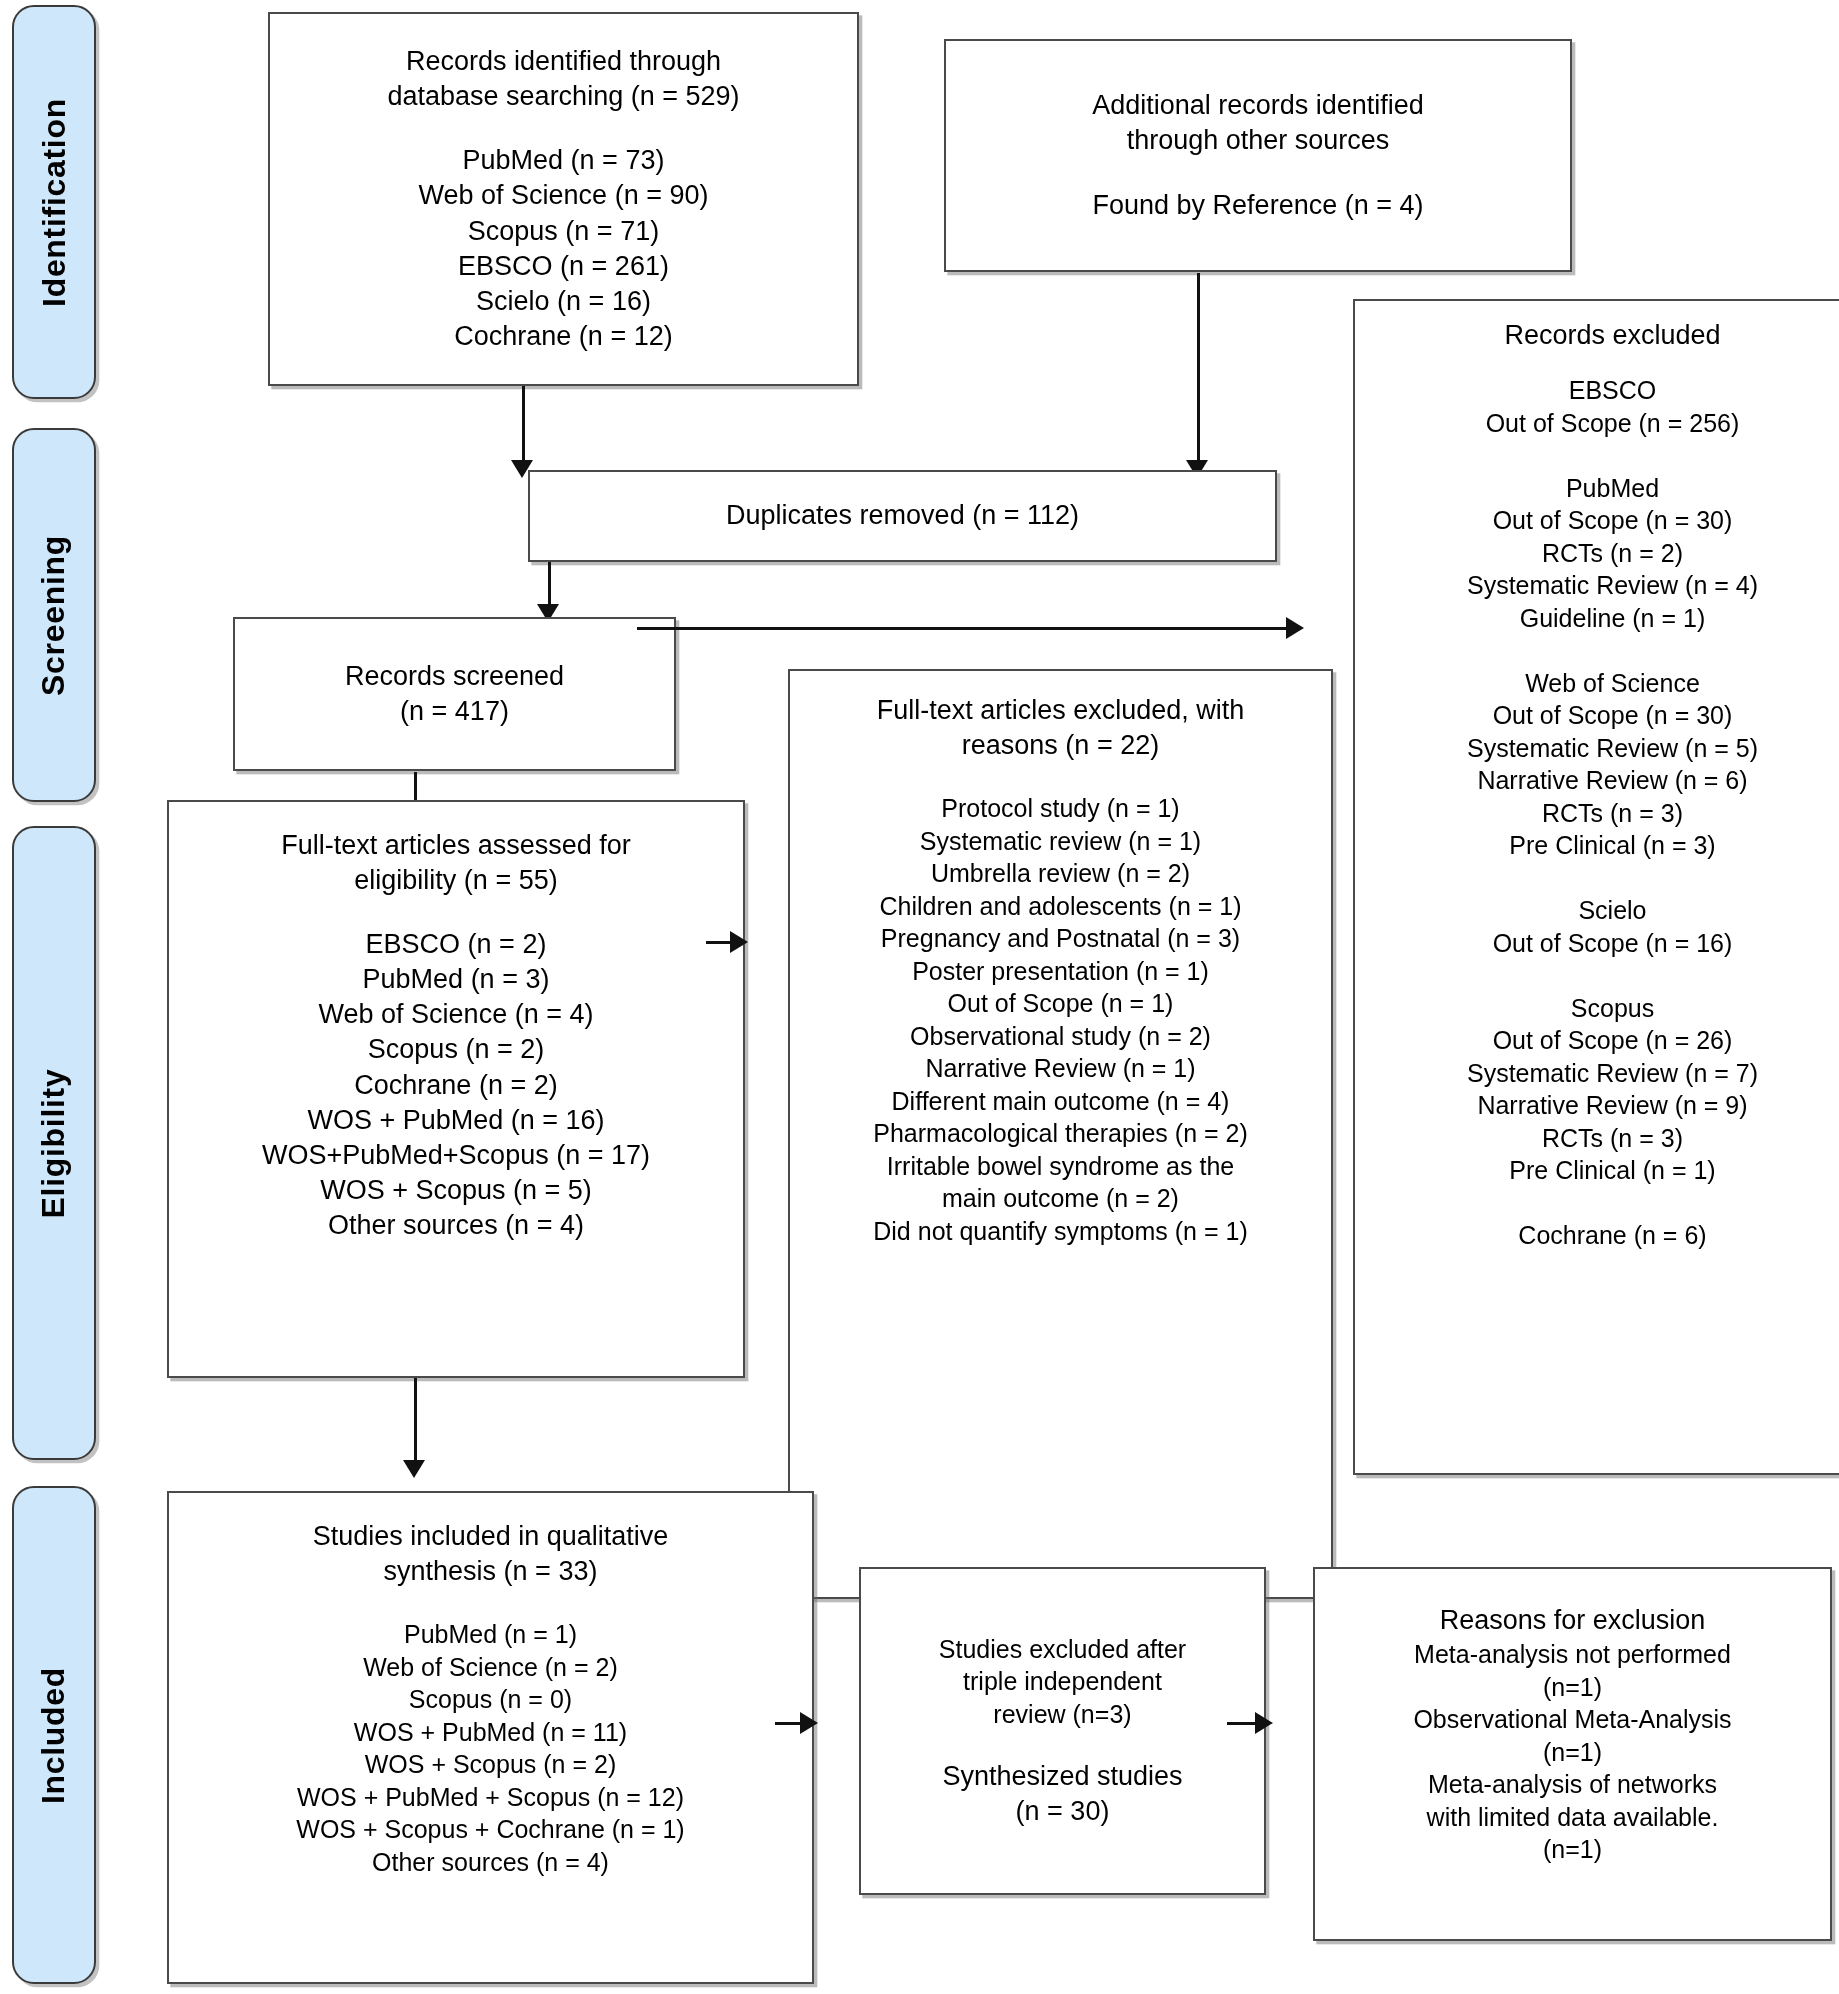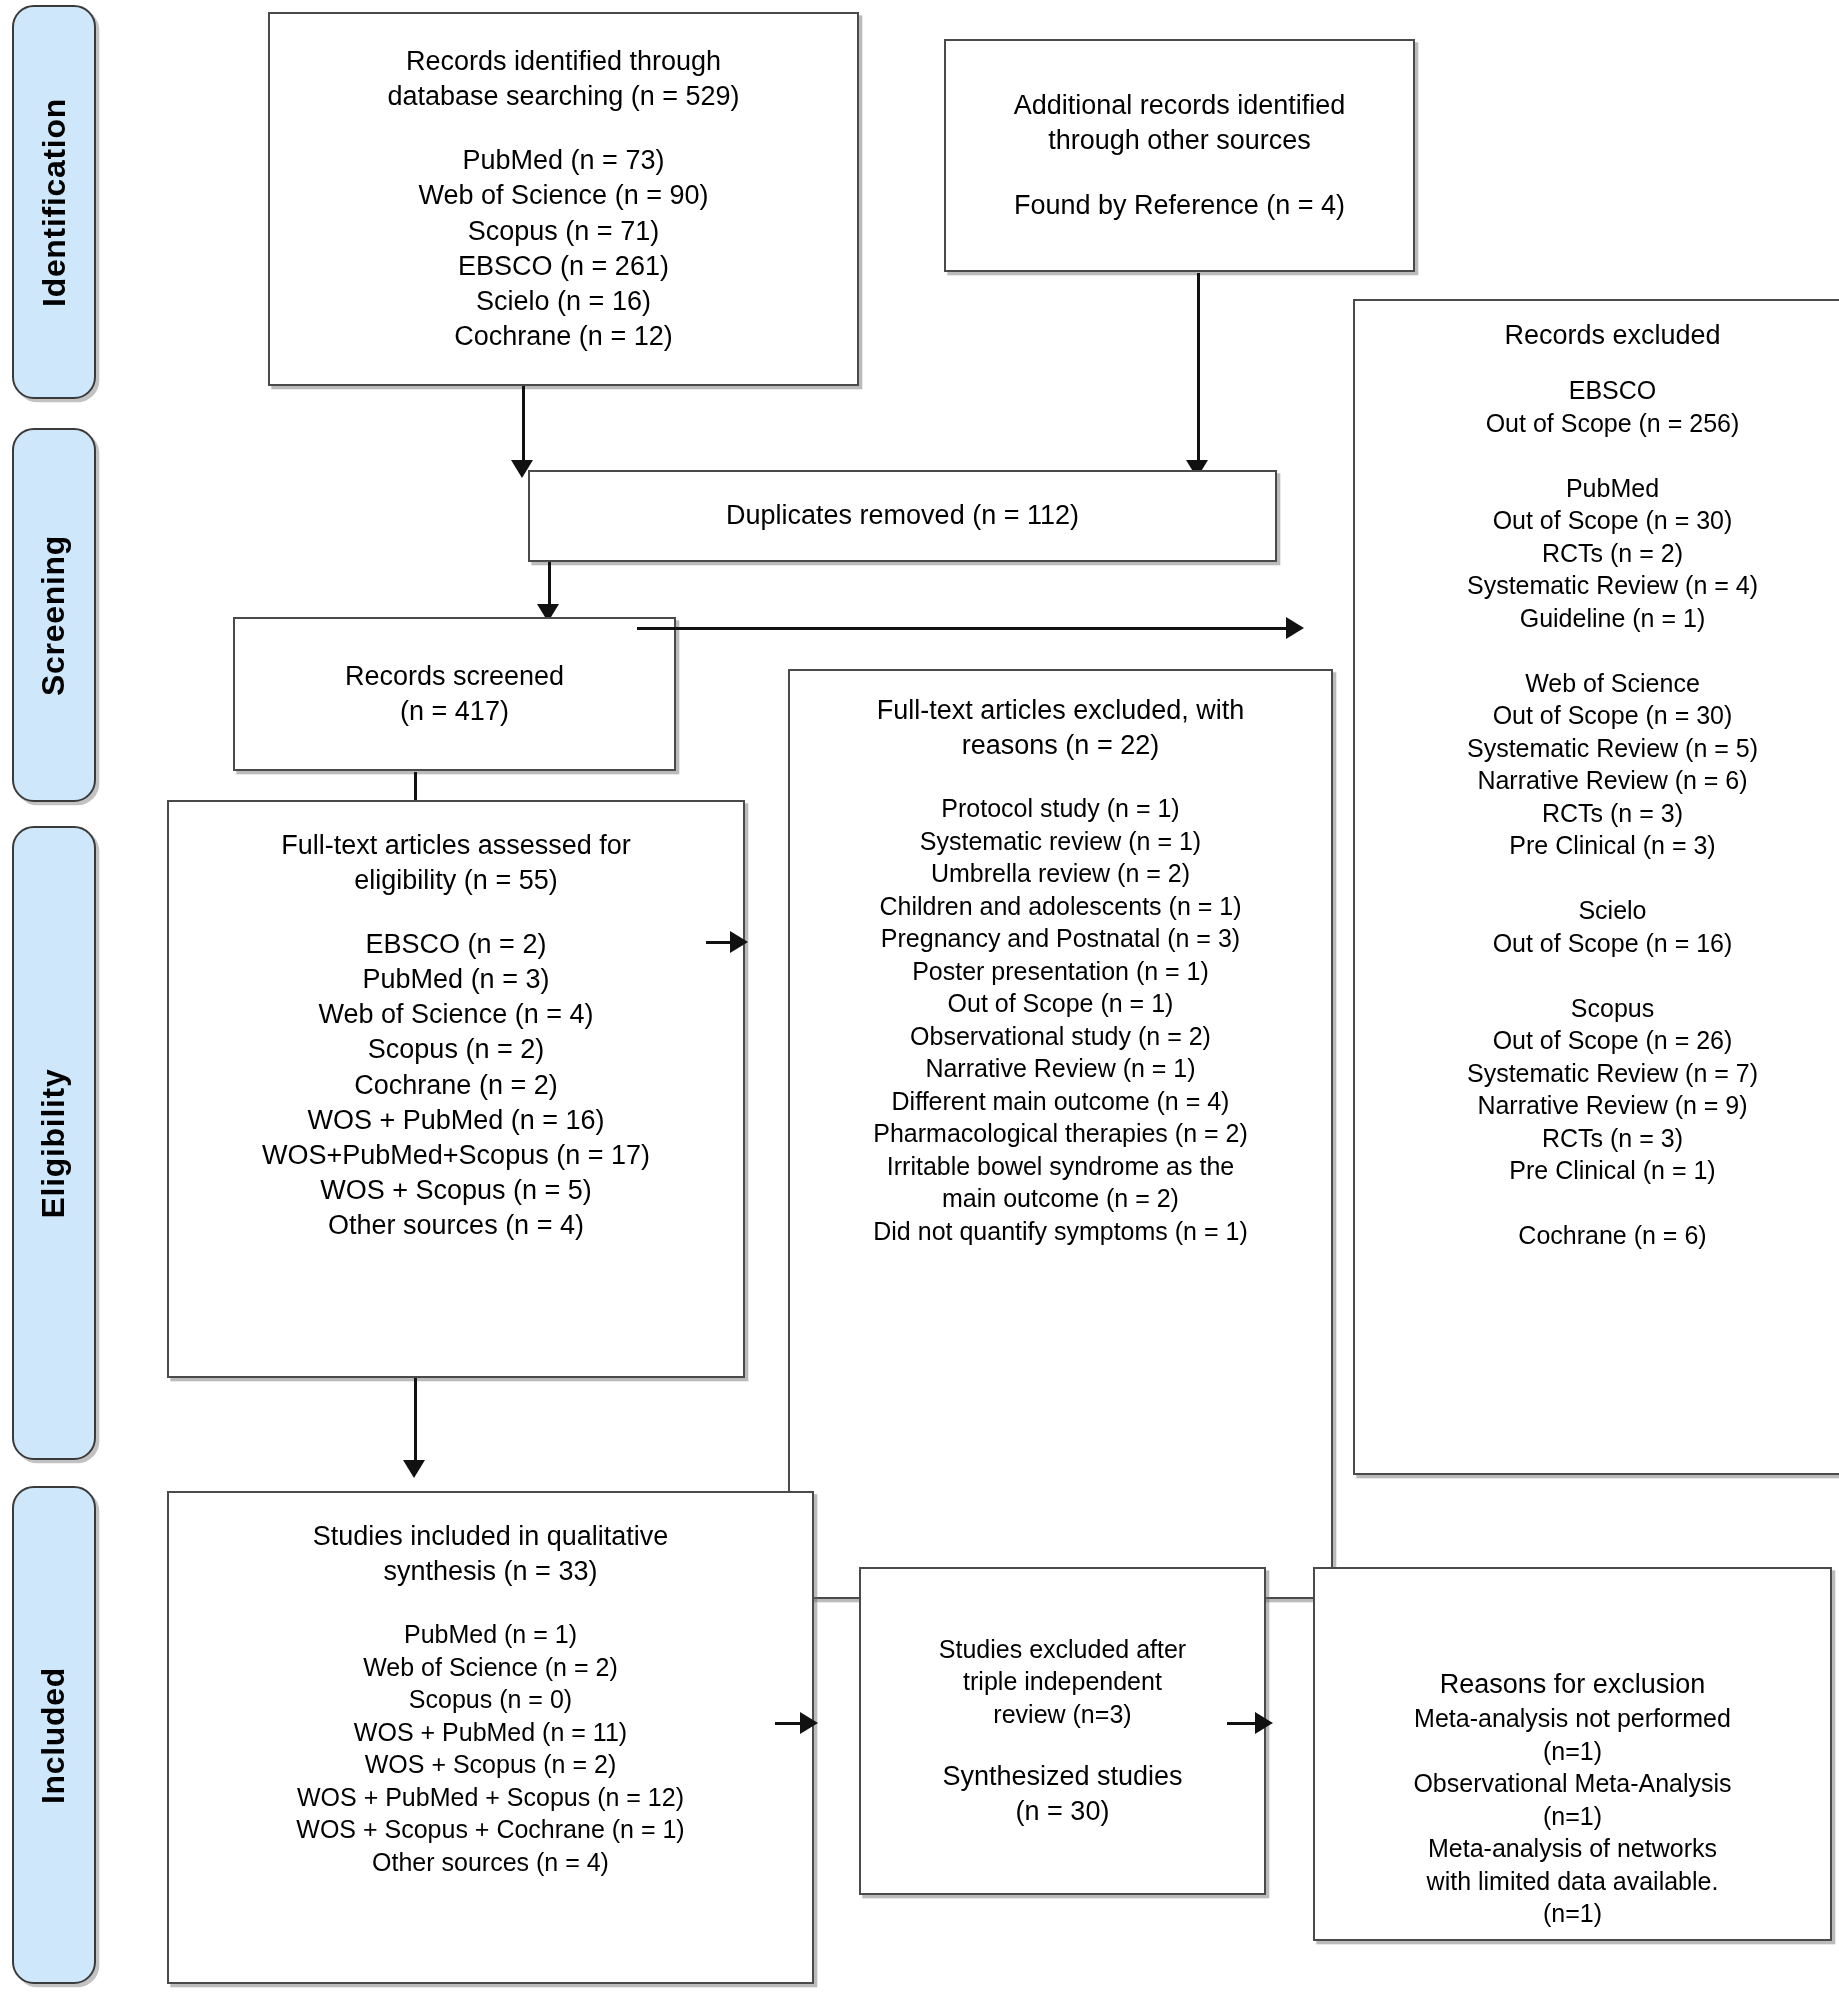--- a/index.html
+++ b/index.html
@@ -117,21 +117,21 @@
 database searching (n = 529)</div>
     <div class="gap-lg"></div>
     <div class="t">PubMed (n = 73)
 Web of Science (n = 90)
 Scopus (n = 71)
 EBSCO (n = 261)
 Scielo (n = 16)
 Cochrane (n = 12)</div>
   </div>
 
-  <div class="box" style="left:905px; top:39px; width:471px; height:233px;">
+  <div class="box" style="left:905px; top:39px; width:628px; height:233px;">
     <div class="t">Additional records identified
 through other sources</div>
     <div class="gap-lg"></div>
     <div class="t">Found by Reference (n = 4)</div>
   </div>
 
   <div class="vline" style="left:522px; top:386px; height:85px;"></div>
   <div class="arrow-down" style="left:511px; top:460px;"></div>
 
   <div class="vline" style="left:1197px; top:273px; height:200px;"></div>
@@ -251,21 +251,21 @@
 triple independent
 review (n=3)</div>
     <div class="gap-lg"></div>
     <div class="t bold">Synthesized studies</div>
     <div class="t bold">(n = 30)</div>
   </div>
 
   <div class="hline" style="left:1227px; top:1722px; width:30px;"></div>
   <div class="arrow-right" style="left:1255px; top:1712px;"></div>
 
-  <div class="box" style="left:1274px; top:1567px; width:519px; height:374px; justify-content:flex-end; padding-top:34px;">
+  <div class="box" style="left:1274px; top:1567px; width:519px; height:374px; justify-content:flex-start; padding-top:34px;">
     <div class="t">Reasons for exclusion</div>
     <div class="t small">Meta-analysis not performed
 (n=1)
 Observational Meta-Analysis
 (n=1)
 Meta-analysis of networks
 with limited data available.
 (n=1)</div>
   </div>
 

